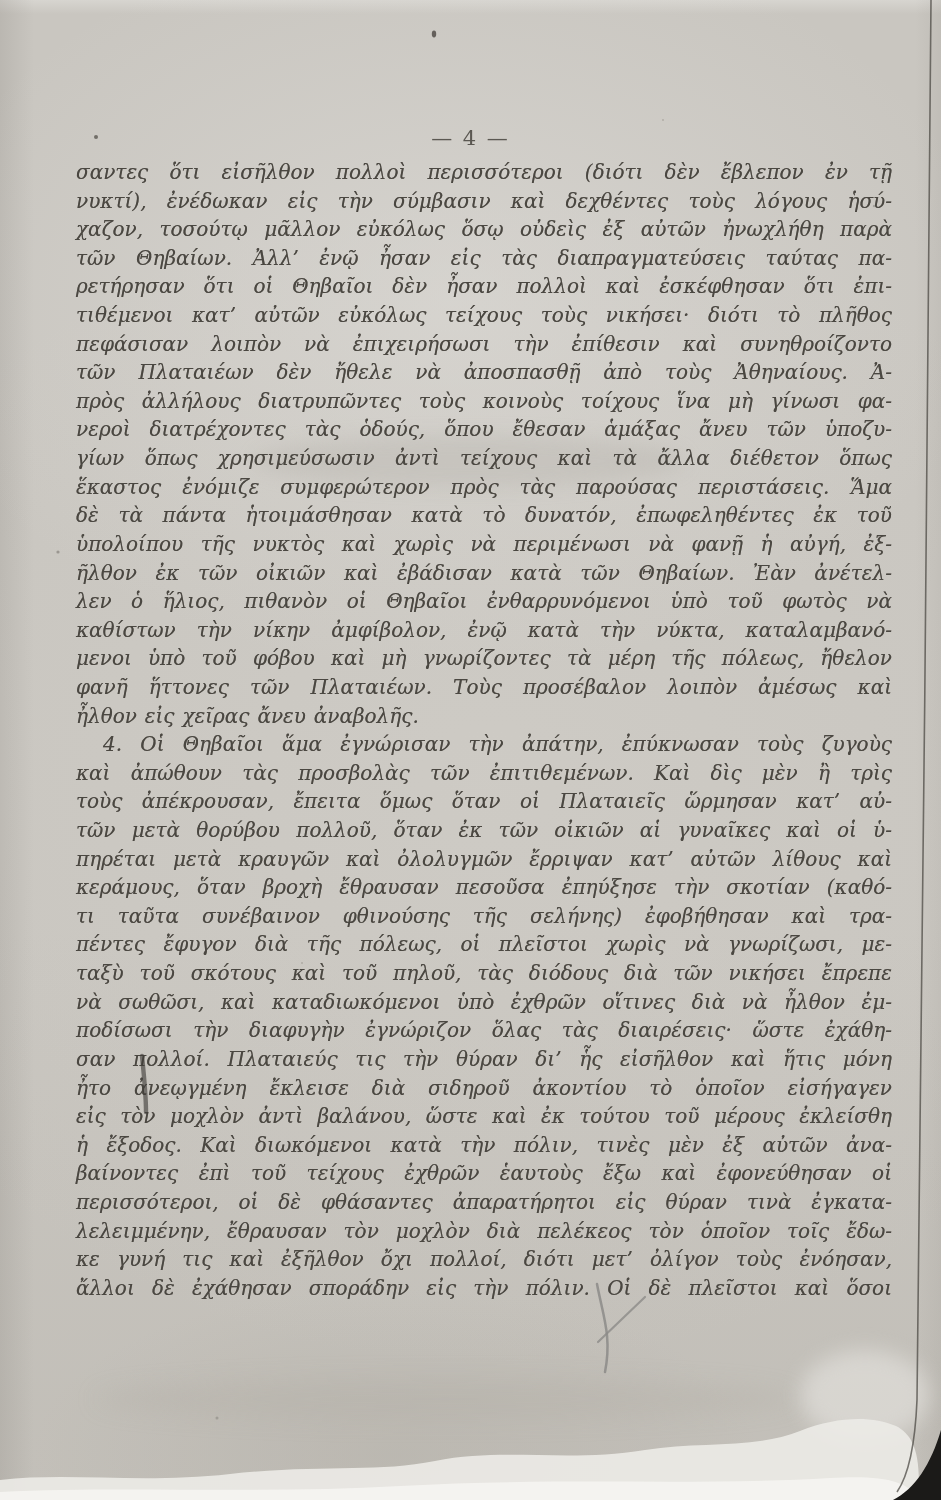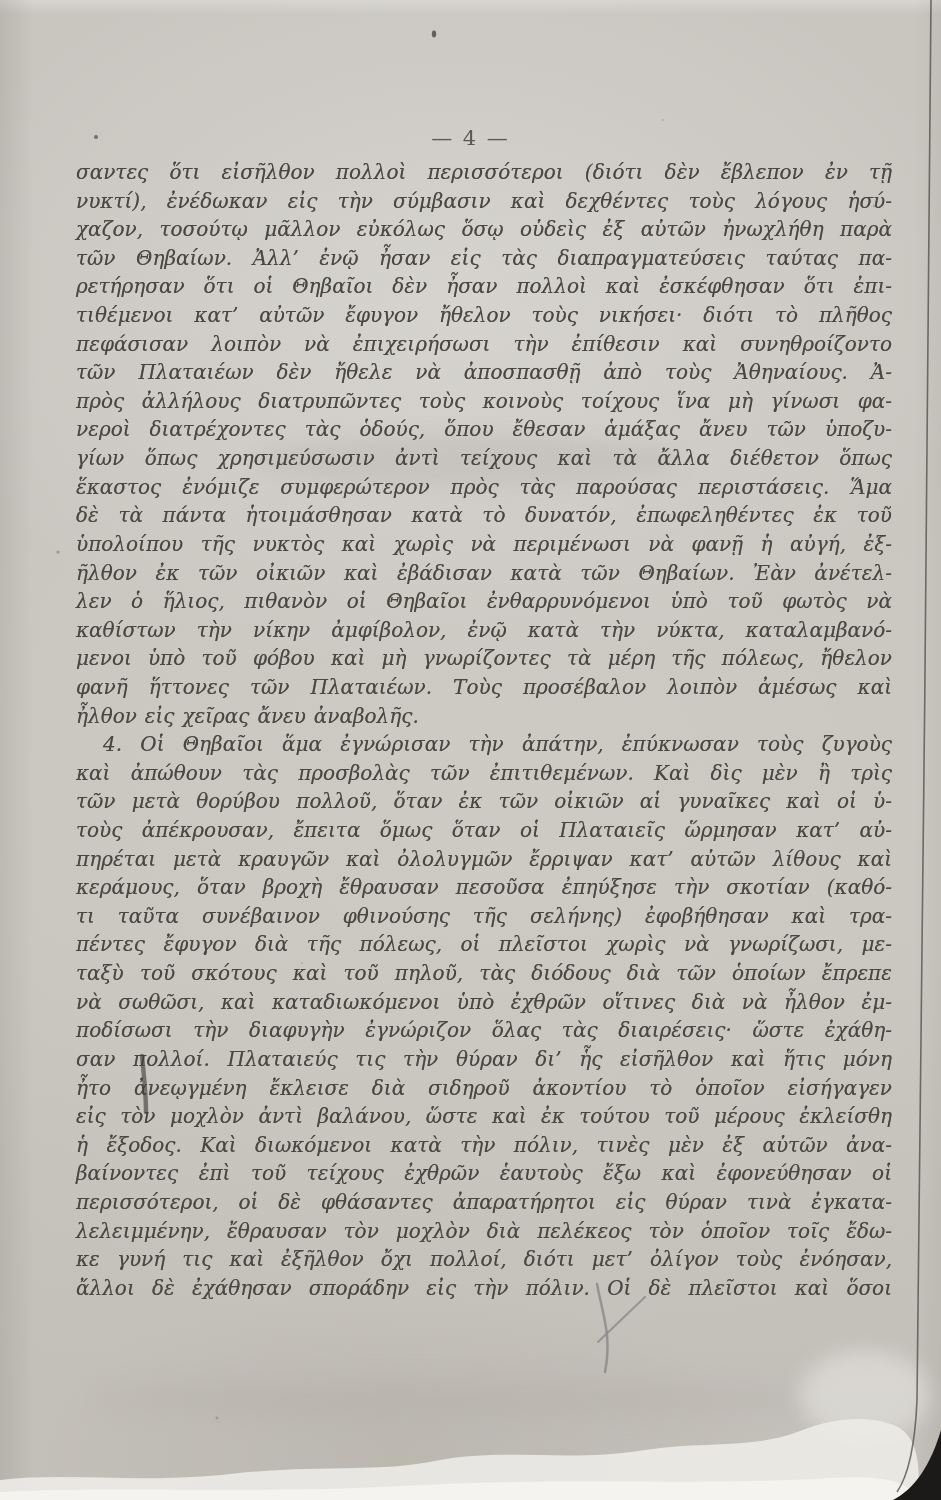--- a/index.html
+++ b/index.html
@@ -56,44 +56,44 @@
   <div class="blotch" style="left:255px;top:435px;width:430px;height:52px;background:rgba(172,169,162,0.28);filter:blur(9px);"></div>
   <div class="blotch" style="left:95px;top:1378px;width:700px;height:42px;background:rgba(173,169,161,0.22);filter:blur(11px);"></div>
   <div class="blotch" style="left:800px;top:1350px;width:130px;height:90px;background:rgba(233,231,227,0.55);filter:blur(10px);"></div>
 
   <div class="text-block">
       <div class="line">σαντες ὅτι εἰσῆλθον πολλοὶ περισσότεροι (διότι δὲν ἔβλεπον ἐν τῇ</div>
       <div class="line">νυκτί), ἐνέδωκαν εἰς τὴν σύμβασιν καὶ δεχθέντες τοὺς λόγους ἡσύ-</div>
       <div class="line">χαζον, τοσούτῳ μᾶλλον εὐκόλως ὅσῳ οὐδεὶς ἐξ αὐτῶν ἠνωχλήθη παρὰ</div>
       <div class="line">τῶν Θηβαίων. Ἀλλ’ ἐνῷ ἦσαν εἰς τὰς διαπραγματεύσεις ταύτας πα-</div>
       <div class="line">ρετήρησαν ὅτι οἱ Θηβαῖοι δὲν ἦσαν πολλοὶ καὶ ἐσκέφθησαν ὅτι ἐπι-</div>
-      <div class="line">τιθέμενοι κατ’ αὐτῶν ἔφυγον ἤθελον τοὺς νικήσει· διότι τὸ πλῆθος</div>
+      <div class="line">τιθέμενοι κατ’ αὐτῶν εὐκόλως τείχους τοὺς νικήσει· διότι τὸ πλῆθος</div>
       <div class="line">πεφάσισαν λοιπὸν νὰ ἐπιχειρήσωσι τὴν ἐπίθεσιν καὶ συνηθροίζοντο</div>
       <div class="line">τῶν Πλαταιέων δὲν ἤθελε νὰ ἀποσπασθῇ ἀπὸ τοὺς Ἀθηναίους. Ἀ-</div>
       <div class="line">πρὸς ἀλλήλους διατρυπῶντες τοὺς κοινοὺς τοίχους ἵνα μὴ γίνωσι φα-</div>
       <div class="line">νεροὶ διατρέχοντες τὰς ὁδούς, ὅπου ἔθεσαν ἁμάξας ἄνευ τῶν ὑποζυ-</div>
       <div class="line">γίων ὅπως χρησιμεύσωσιν ἀντὶ τείχους καὶ τὰ ἄλλα διέθετον ὅπως</div>
       <div class="line">ἕκαστος ἐνόμιζε συμφερώτερον πρὸς τὰς παρούσας περιστάσεις. Ἅμα</div>
       <div class="line">δὲ τὰ πάντα ἡτοιμάσθησαν κατὰ τὸ δυνατόν, ἐπωφεληθέντες ἐκ τοῦ</div>
       <div class="line">ὑπολοίπου τῆς νυκτὸς καὶ χωρὶς νὰ περιμένωσι νὰ φανῇ ἡ αὐγή, ἐξ-</div>
       <div class="line">ῆλθον ἐκ τῶν οἰκιῶν καὶ ἐβάδισαν κατὰ τῶν Θηβαίων. Ἐὰν ἀνέτελ-</div>
       <div class="line">λεν ὁ ἥλιος, πιθανὸν οἱ Θηβαῖοι ἐνθαρρυνόμενοι ὑπὸ τοῦ φωτὸς νὰ</div>
       <div class="line">καθίστων τὴν νίκην ἀμφίβολον, ἐνῷ κατὰ τὴν νύκτα, καταλαμβανό-</div>
       <div class="line">μενοι ὑπὸ τοῦ φόβου καὶ μὴ γνωρίζοντες τὰ μέρη τῆς πόλεως, ἤθελον</div>
       <div class="line">φανῆ ἥττονες τῶν Πλαταιέων. Τοὺς προσέβαλον λοιπὸν ἀμέσως καὶ</div>
       <div class="line flush">ἦλθον εἰς χεῖρας ἄνευ ἀναβολῆς.</div>
       <div class="line indent">4. Οἱ Θηβαῖοι ἅμα ἐγνώρισαν τὴν ἀπάτην, ἐπύκνωσαν τοὺς ζυγοὺς</div>
       <div class="line">καὶ ἀπώθουν τὰς προσβολὰς τῶν ἐπιτιθεμένων. Καὶ δὶς μὲν ἢ τρὶς</div>
+      <div class="line">τοὺς ἀπέκρουσαν, ἔπειτα ὅμως ὅταν οἱ Πλαταιεῖς ὥρμησαν κατ’ αὐ-</div>
       <div class="line">τῶν μετὰ θορύβου πολλοῦ, ὅταν ἐκ τῶν οἰκιῶν αἱ γυναῖκες καὶ οἱ ὑ-</div>
-      <div class="line">τοὺς ἀπέκρουσαν, ἔπειτα ὅμως ὅταν οἱ Πλαταιεῖς ὥρμησαν κατ’ αὐ-</div>
       <div class="line">πηρέται μετὰ κραυγῶν καὶ ὀλολυγμῶν ἔρριψαν κατ’ αὐτῶν λίθους καὶ</div>
       <div class="line">κεράμους, ὅταν βροχὴ ἔθραυσαν πεσοῦσα ἐπηύξησε τὴν σκοτίαν (καθό-</div>
       <div class="line">τι ταῦτα συνέβαινον φθινούσης τῆς σελήνης) ἐφοβήθησαν καὶ τρα-</div>
       <div class="line">πέντες ἔφυγον διὰ τῆς πόλεως, οἱ πλεῖστοι χωρὶς νὰ γνωρίζωσι, με-</div>
-      <div class="line">ταξὺ τοῦ σκότους καὶ τοῦ πηλοῦ, τὰς διόδους διὰ τῶν ὁποίων ἔπρεπε</div>
+      <div class="line">ταξὺ τοῦ σκότους καὶ τοῦ πηλοῦ, τὰς διόδους διὰ τῶν νικήσει ἔπρεπε</div>
       <div class="line">νὰ σωθῶσι, καὶ καταδιωκόμενοι ὑπὸ ἐχθρῶν οἵτινες διὰ νὰ ἦλθον ἐμ-</div>
       <div class="line">ποδίσωσι τὴν διαφυγὴν ἐγνώριζον ὅλας τὰς διαιρέσεις· ὥστε ἐχάθη-</div>
       <div class="line">σαν πολλοί. Πλαταιεύς τις τὴν θύραν δι’ ἧς εἰσῆλθον καὶ ἥτις μόνη</div>
       <div class="line">ἦτο ἀνεῳγμένη ἔκλεισε διὰ σιδηροῦ ἀκοντίου τὸ ὁποῖον εἰσήγαγεν</div>
       <div class="line">εἰς τὸν μοχλὸν ἀντὶ βαλάνου, ὥστε καὶ ἐκ τούτου τοῦ μέρους ἐκλείσθη</div>
       <div class="line">ἡ ἔξοδος. Καὶ διωκόμενοι κατὰ τὴν πόλιν, τινὲς μὲν ἐξ αὐτῶν ἀνα-</div>
       <div class="line">βαίνοντες ἐπὶ τοῦ τείχους ἐχθρῶν ἑαυτοὺς ἔξω καὶ ἐφονεύθησαν οἱ</div>
       <div class="line">περισσότεροι, οἱ δὲ φθάσαντες ἀπαρατήρητοι εἰς θύραν τινὰ ἐγκατα-</div>
       <div class="line">λελειμμένην, ἔθραυσαν τὸν μοχλὸν διὰ πελέκεος τὸν ὁποῖον τοῖς ἔδω-</div>
       <div class="line">κε γυνή τις καὶ ἐξῆλθον ὄχι πολλοί, διότι μετ’ ὀλίγον τοὺς ἐνόησαν,</div>

